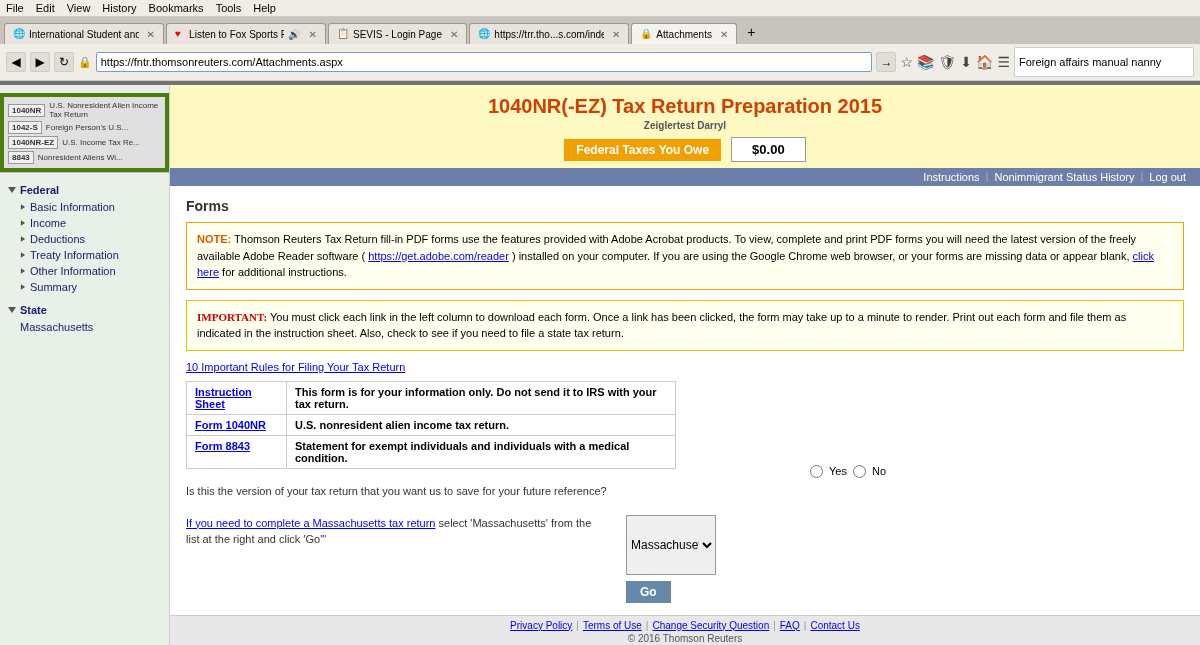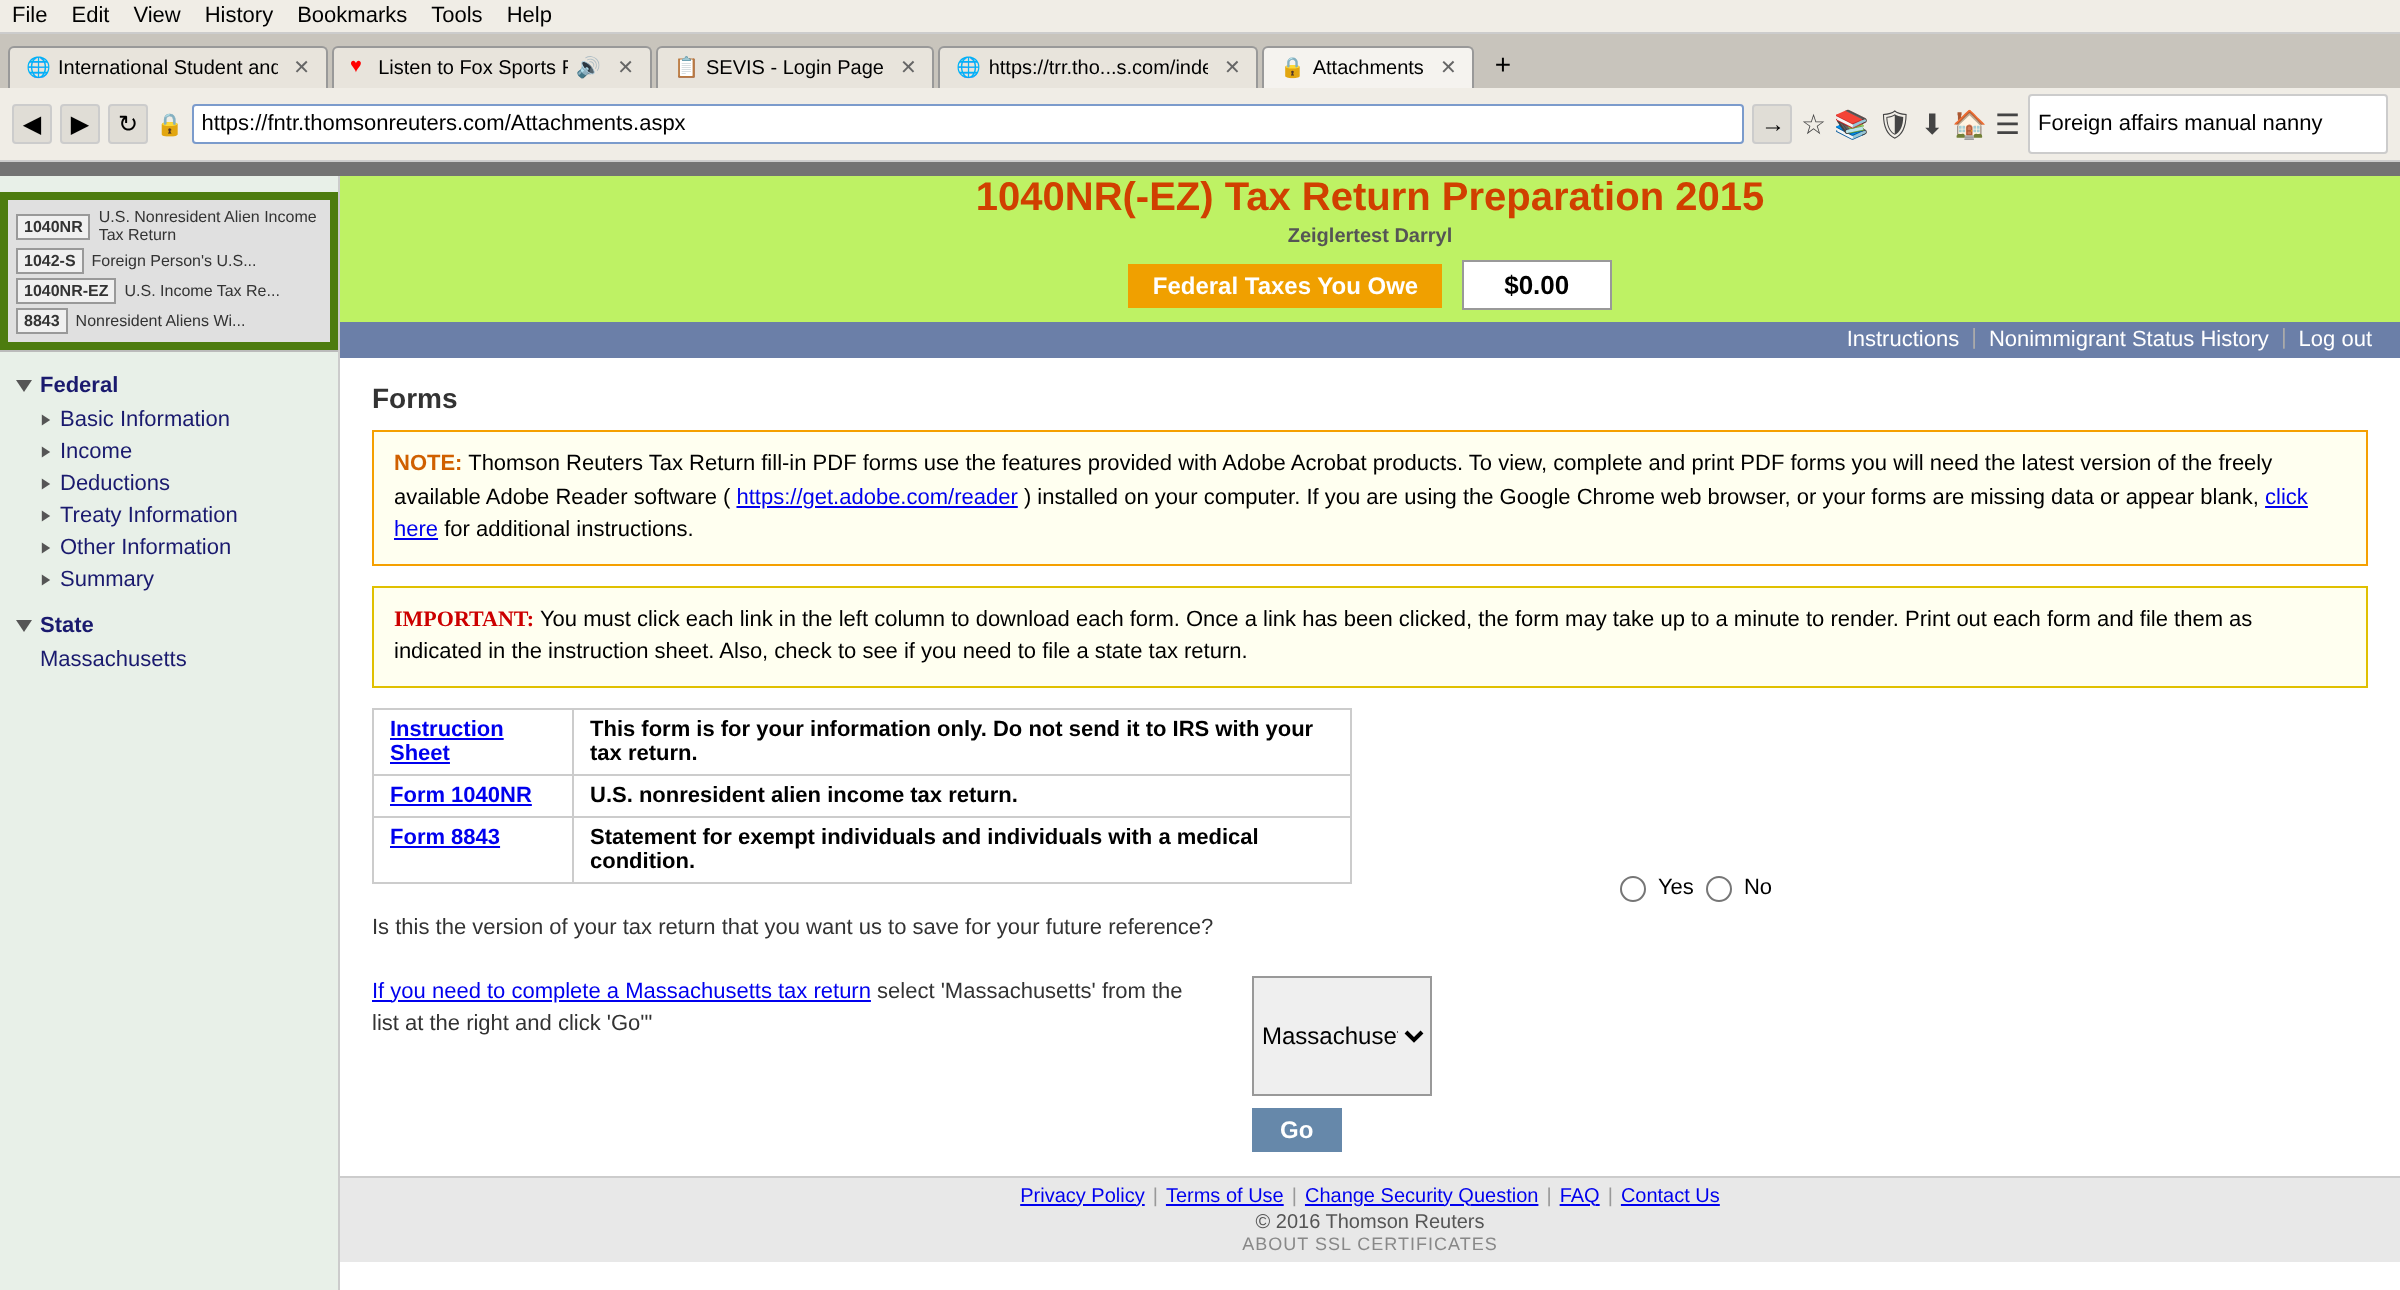--- a/index.html
+++ b/index.html
@@ -1,19 +1,19 @@
 <!DOCTYPE html>
 <html><head>
   <meta charset="utf-8">
   <style>
     * { margin: 0; padding: 0; box-sizing: border-box; }
     body { font-family: Arial, sans-serif; font-size: 12px; background: #d4d0c8; overflow: hidden; }
 
     
-    .browser-chrome { background: #e8e4dc; border-bottom: 7px solid #737373; }
+    .browser-chrome { background: #e8e4dc; border-bottom: 4px solid #737373; }
     .menu-bar { display: flex; gap: 12px; padding: 2px 6px; font-size: 11px; background: #f0ede6; border-bottom: 1px solid #ccc; }
     .menu-bar span { cursor: pointer; }
 
     .tabs-bar { display: flex; align-items: flex-end; padding: 3px 4px 0; background: #c8c4bc; gap: 2px; }
     .tab { display: flex; align-items: center; gap: 4px; padding: 4px 8px; background: #e8e4dc; border: 1px solid #999; border-bottom: none; font-size: 11px; cursor: pointer; max-width: 160px; border-radius: 3px 3px 0 0; }
     .tab.active { background: #f5f3ef; z-index: 1; }
     .tab-close { font-size: 10px; color: #666; cursor: pointer; margin-left: 4px; }
     .tab-favicon { width: 12px; height: 12px; font-size: 10px; }
     .tab-new { padding: 4px 8px; font-size: 14px; cursor: pointer; }
 
@@ -38,21 +38,21 @@
     .nav-section { padding: 2px 0; }
     .nav-group-header { display: flex; align-items: center; gap: 4px; padding: 3px 8px; cursor: pointer; font-weight: bold; color: #1a1a6e; font-size: 11px; }
     .nav-item { padding: 2px 8px 2px 20px; cursor: pointer; color: #1a1a6e; font-size: 11px; display: flex; align-items: center; gap: 4px; }
     .triangle-right { display: inline-block; width: 0; height: 0; border-top: 4px solid transparent; border-bottom: 4px solid transparent; border-left: 6px solid #555; }
     .triangle-down { display: inline-block; width: 0; height: 0; border-left: 4px solid transparent; border-right: 4px solid transparent; border-top: 6px solid #555; }
 
     
     .main-content { flex: 1; padding: 0; overflow-y: auto; background: white; }
 
     
-    .page-header { background: #bef264; padding: 0 20px 6px; text-align: center; }
+    .page-header { background: #fef9c3; padding: 10px 20px 6px; text-align: center; }
     .page-title { font-size: 20px; color: #d04000; font-weight: bold; }
     .page-subtitle { font-size: 10px; color: #555; margin-top: 2px; font-weight: bold; }
     .tax-owed-bar { display: flex; align-items: center; justify-content: center; gap: 10px; margin-top: 6px; }
     .tax-owed-label { background: #f0a000; color: white; padding: 4px 12px; font-size: 12px; font-weight: bold; }
     .tax-owed-value { background: white; border: 1px solid #999; padding: 4px 20px; font-size: 13px; font-weight: bold; color: #000; }
 
     .nav-links { background: #6b7fa8; display: flex; justify-content: flex-end; padding: 2px 10px; gap: 2px; }
     .nav-link-item { color: white; font-size: 11px; cursor: pointer; padding: 1px 4px; }
     .nav-link-sep { color: #aaa; font-size: 11px; }
 
@@ -248,20 +248,21 @@
         <span>) installed on your computer. If you are using the Google Chrome web browser, or your forms are missing data or appear blank, </span>
         <a class="note-link">click here</a>
         <span> for additional instructions.</span>
       </div>
 
       <div class="important-box">
         <span class="important-bold">IMPORTANT:</span>
         <span> You must click each link in the left column to download each form. Once a link has been clicked, the form may take up to a minute to render. Print out each form and file them as indicated in the instruction sheet. Also, check to see if you need to file a state tax return.</span>
       </div>
 
+      <a class="rules-link">10 Important Rules for Filing Your Tax Return</a>
 
       <table class="forms-table">
         <tbody>
           <tr>
             <td><a class="form-link">Instruction Sheet</a></td>
             <td>This form is for your information only. Do not send it to IRS with your tax return.</td>
           </tr>
           <tr>
             <td><a class="form-link">Form 1040NR</a></td>
             <td>U.S. nonresident alien income tax return.</td>

